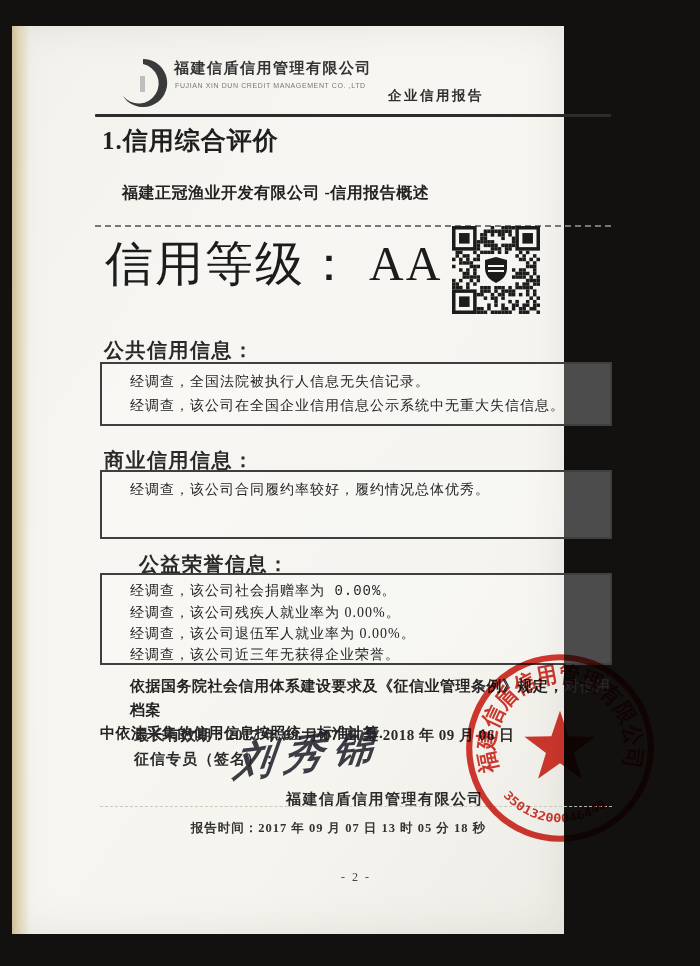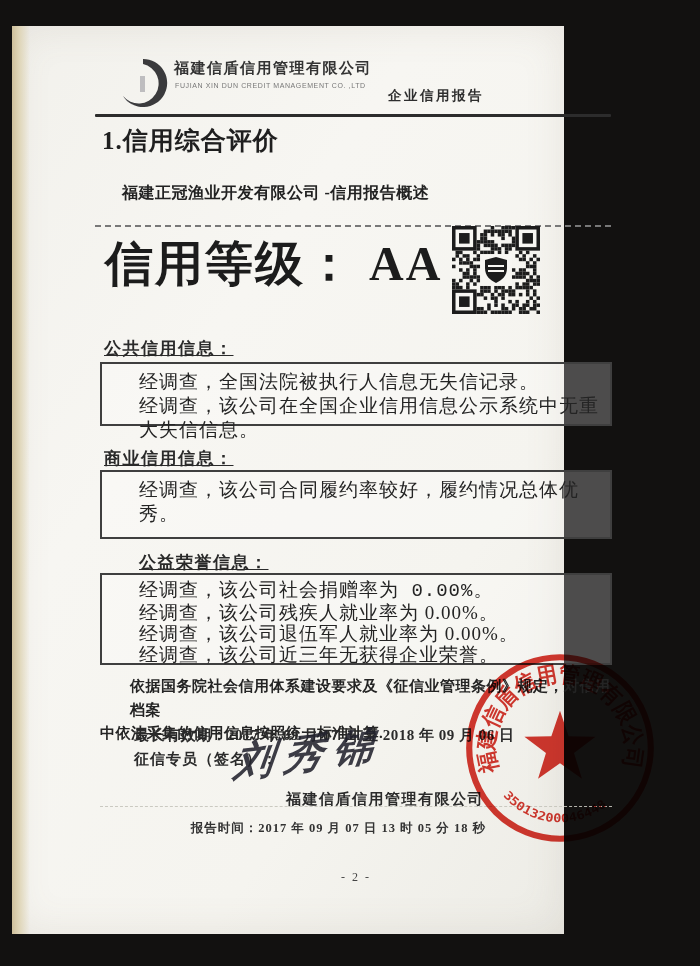--- a/index.html
+++ b/index.html
@@ -23,29 +23,29 @@
   }
   
   .company-cn { left:162px; top:33px; font-size:15px; font-weight:bold; letter-spacing:1.5px; color:#333; }
   .company-en { left:163px; top:56px; font-size:7px; letter-spacing:.6px; color:#777; font-family:"Liberation Sans","DejaVu Sans",sans-serif; }
   .report-type { right:80px; top:61px; font-size:13.5px; font-weight:bold; letter-spacing:2.5px; color:#2e2e2e; }
   .header-rule { left:83px; top:88px; width:516px; height:3px; background:#2c2c2c; border-radius:1px; }
   
   .title { left:90px; top:98px; font-size:25px; font-weight:bold; letter-spacing:1px; color:#1f1f1f; }
   .subtitle { left:110px; top:157px; font-size:16px; font-weight:bold; letter-spacing:.5px; color:#222; }
   .dashed-rule { left:83px; top:199px; width:516px; border-top:2px dashed #787878; }
-  .rating { left:93px; top:206px; font-size:48px; font-weight:bold; letter-spacing:2px; color:#1c1c1c; }
+  .rating { left:93px; top:206px; font-size:48px; font-weight:normal; letter-spacing:2px; color:#1c1c1c; }
   .rating .grade { margin-left:14px; font-family:"Liberation Serif","DejaVu Serif",serif; }
   .qr { left:440px; top:200px; width:88px; height:88px; }
   
-  .sec-heading { font-size:17px; font-weight:600; letter-spacing:1.5px; color:#2a2a2a;text-decoration:underline; }
+  .sec-heading { font-size:20px; font-weight:600; letter-spacing:1.5px; color:#2a2a2a; }
   .h1 { left:92px; top:311px; } .h2 { left:92px; top:421px; } .h3 { left:92px; top:525px;margin-left:35px; }
   .info-box { left:88px; width:512px; border:2px solid #3f3f3f; background:rgba(255,255,255,.25); }
   .b1 { top:336px; height:64px; } .b2 { top:444px; height:69px; } .b3 { top:547px; height:92px; }
-  .info-box .line { padding-left:37px; font-size:19px; letter-spacing:1px; color:#242424; }
+  .info-box .line { padding-left:28px; font-size:14px; letter-spacing:1px; color:#242424; }
   .b1 .line, .b2 .line { line-height:24px; } .b1 .line:first-child, .b2 .line:first-child { padding-top:6px; }
   .b3 .line { line-height:21px; } .b3 .line:first-child { padding-top:6px;font-family:Liberation Mono, monospace; }
   
   .basis { left:88px; top:649px; width:516px; font-size:15px; font-weight:600; line-height:23.5px; letter-spacing:.5px; color:#242424; }
   .basis .bline:first-child { padding-left:2em; }
   .validity { left:122px; top:700px; font-size:15px; font-weight:600; letter-spacing:.5px; }
   .signer { left:122px; top:724px; font-size:15px; font-weight:600; letter-spacing:1px; }
   .signature {
     left:222px; top:700px; font-size:40px; font-weight:bold; letter-spacing:10px;
     color:#23232e; transform:rotate(-7deg) skewX(-14deg); opacity:.88;

